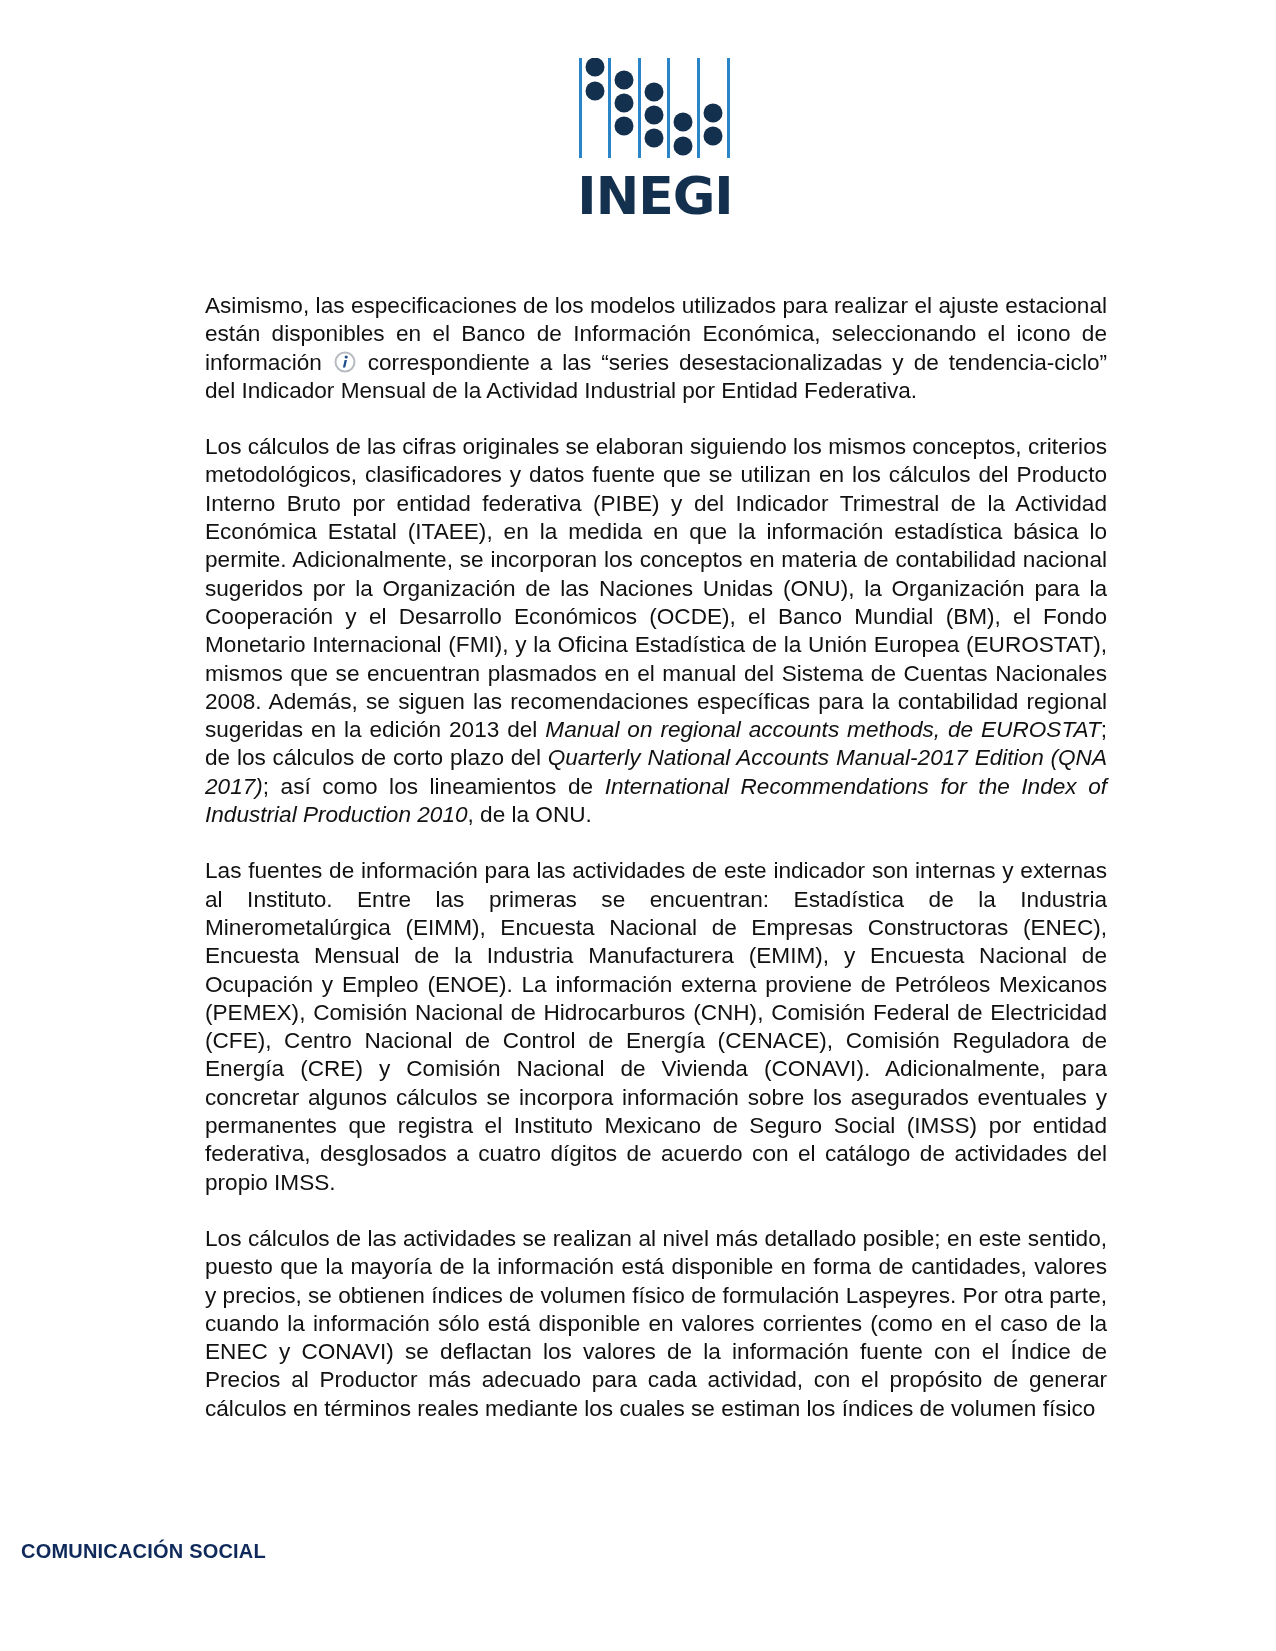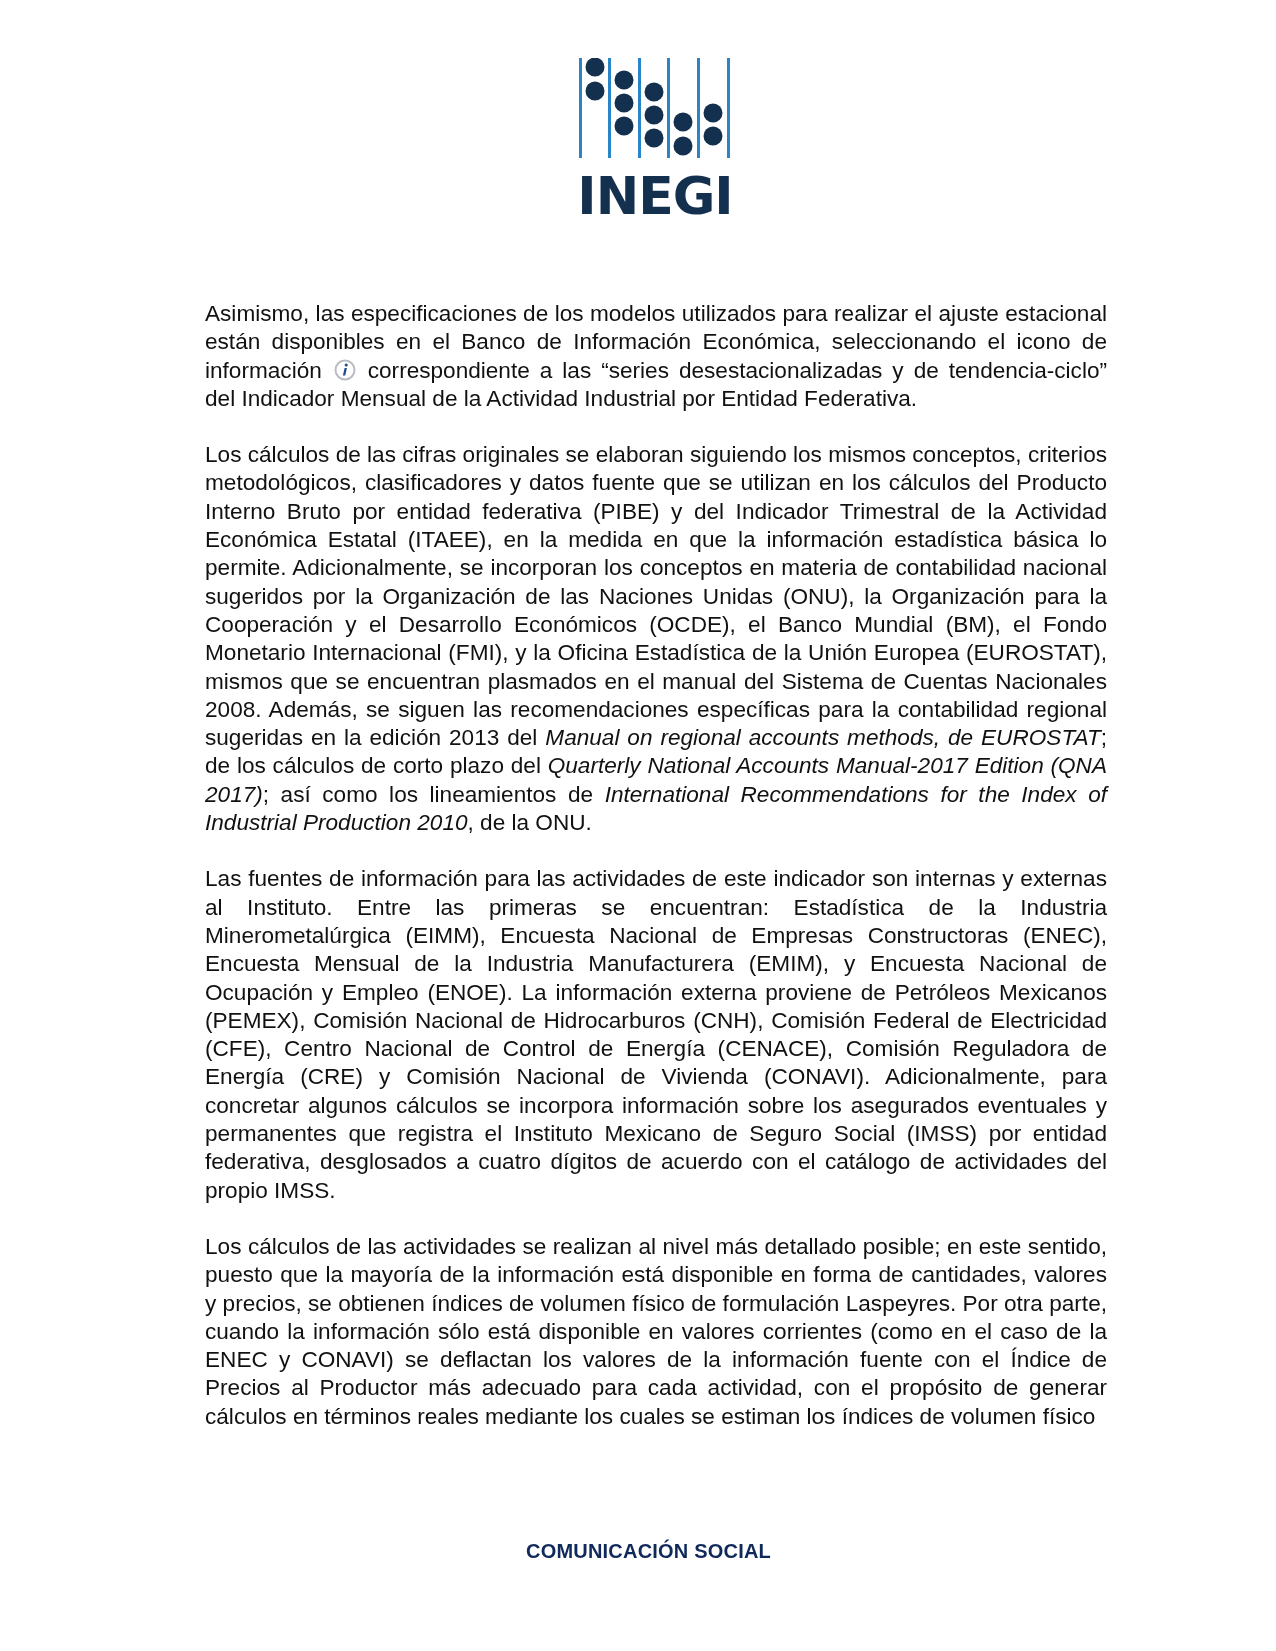--- a/index.html
+++ b/index.html
@@ -22,42 +22,41 @@
       width: 160px;
       height: 162px;
     }
     .content {
       position: absolute;
       left: 205px;
       top: 288px;
       width: 902px;
     }
     .para {
-      margin: 12px 0 28px 0;
+      margin: 4px 0 28px 0;
       font-size: 22.6px;
       line-height: 28.3px;
       text-align: justify;
       text-align-last: left;
       hyphens: none;
     }
     .para em {
     }
     .info-icon {
       display: inline-block;
       width: 22px;
       height: 22px;
       vertical-align: -3px;
       margin: 0 2px;
     }
     .footer {
       position: absolute;
       left: 0;
       right: 0;
       top: 1540px;
-      text-align: center;
       font-size: 20px;
       font-weight: bold;
       color: #0f2a5a;
       letter-spacing: 0.2px;
       padding-left: 21px;
     }
   </style>
 </head>
 <body>
 

